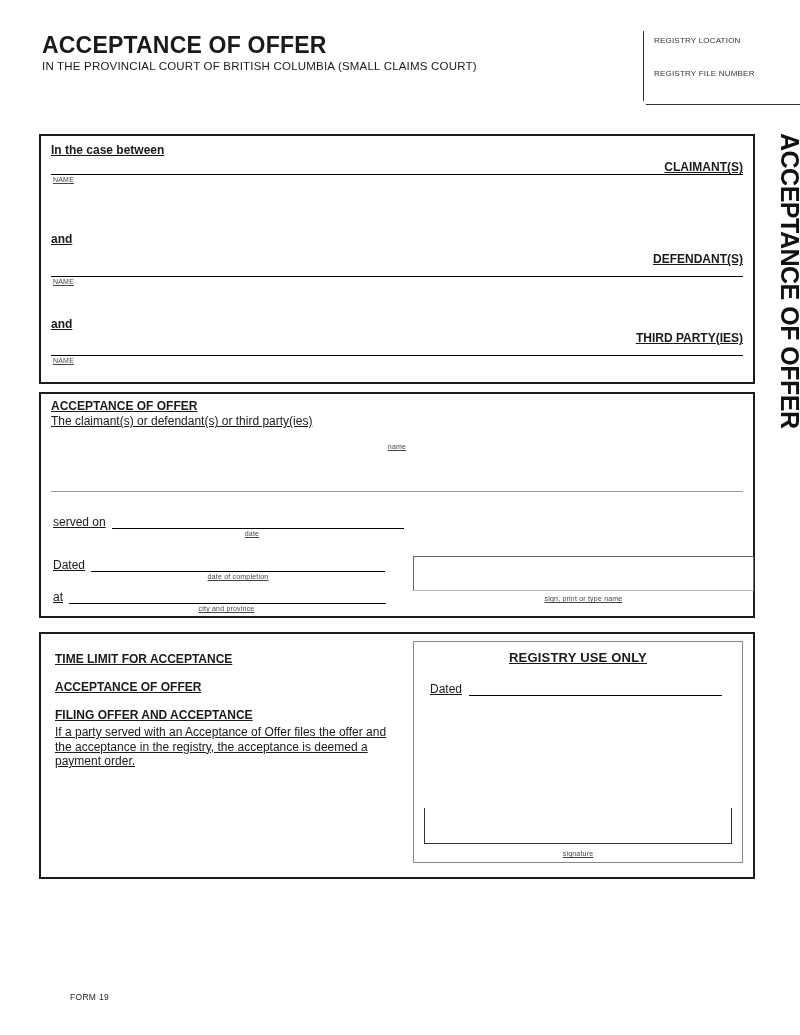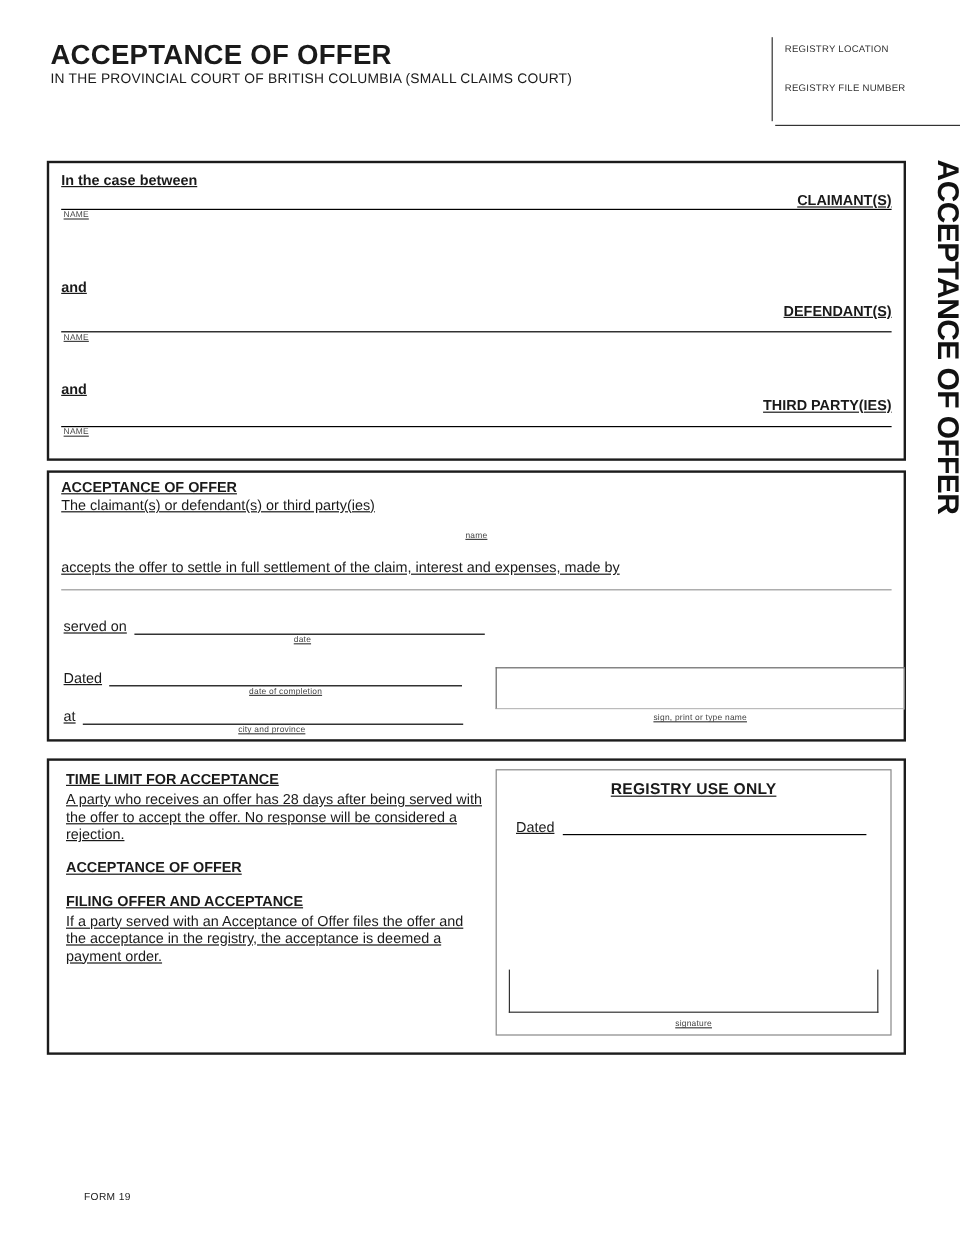--- a/index.html
+++ b/index.html
@@ -36,21 +36,21 @@
   .gray-line { left:8px; right:8px; height:0; border-bottom:1px solid #9a9a9a; }
 
   .fill-row { display:flex; align-items:flex-end; font-size:12px; }
   .fill-row .lbl { margin-right:4px; white-space:nowrap; }
   .fill-line { border-bottom:1.4px solid #000; height:14px; }
 
   .sig-box { border:1px solid #666; border-bottom-color:#bbb; background:#fff; }
   .center-hint { text-align:center; }
 
   
-  .instr-col { left:8px; top:4px; width:356px; }
+  .instr-col { left:8px; top:14px; width:356px; }
   .instr-section { margin-bottom:13px; }
   .instr-heading { font-size:12px; font-weight:bold; line-height:15px; }
   .instr-body { font-size:12px; line-height:14.5px; width:348px; }
 
   .registry-use-box { left:370px; top:5px; width:330px; height:222px; border:1px solid #888; }
   .ru-heading { left:0; right:0; top:6px; text-align:center; font-size:13px; font-weight:bold; letter-spacing:0.2px; }
   .ru-dated-row { left:12px; right:16px; top:36px; display:flex; align-items:flex-end; font-size:12px; }
   .ru-dated-row .fill-line { flex:1; margin-left:5px; }
   .sig-bracket { left:8px; right:8px; bottom:16px; height:36px;
     border-left:1.2px solid #333; border-right:1.2px solid #333; border-bottom:1.2px solid #333; }
@@ -92,21 +92,20 @@
   <div class="b-abs name-line" style="top:217px;"></div>
   <div class="b-abs hint" style="left:10px; top:219px;">NAME</div>
 </div>
 
 <div class="abs box box2">
   <div class="b-abs bold12" style="left:8px; top:3px;">ACCEPTANCE OF OFFER</div>
   <div class="b-abs txt12" style="left:8px; top:18px;">The claimant(s) or defendant(s) or third party(ies)</div>
 
   <div class="b-abs hint center-hint" style="left:0; right:0; top:47px;">name</div>
 
-  <div class="b-abs txt12" style="left:8px; top:70px;">accepts the offer to settle in full settlement of the claim, interest and expenses, made by</div>
   <div class="b-abs gray-line" style="top:95px;"></div>
 
   <div class="b-abs fill-row" style="left:8px; top:117px;">
     <span class="lbl">served on</span>
     <span class="fill-line" style="width:292px;"></span>
   </div>
   <div class="b-abs hint center-hint" style="left:63px; width:292px; top:134px;">date</div>
 
   <div class="b-abs fill-row" style="left:8px; top:160px;">
     <span class="lbl">Dated</span>
@@ -121,21 +120,20 @@
     <span class="lbl">at</span>
     <span class="fill-line" style="width:317px;"></span>
   </div>
   <div class="b-abs hint center-hint" style="left:25px; width:317px; top:209px;">city and province</div>
 </div>
 
 <div class="abs box box3">
   <div class="b-abs instr-col">
     <div class="instr-section">
       <div class="instr-heading">TIME LIMIT FOR ACCEPTANCE</div>
-      <div class="instr-body">A party who receives an offer has 28 days after being served with the offer to accept the offer. No response will be considered a rejection.</div>
     </div>
     <div class="instr-section">
       <div class="instr-heading">ACCEPTANCE OF OFFER</div>
     </div>
     <div class="instr-section">
       <div class="instr-heading">FILING OFFER AND ACCEPTANCE</div>
       <div class="instr-body">If a party served with an Acceptance of Offer files the offer and the acceptance in the registry, the acceptance is deemed a payment order.</div>
     </div>
   </div>
 

